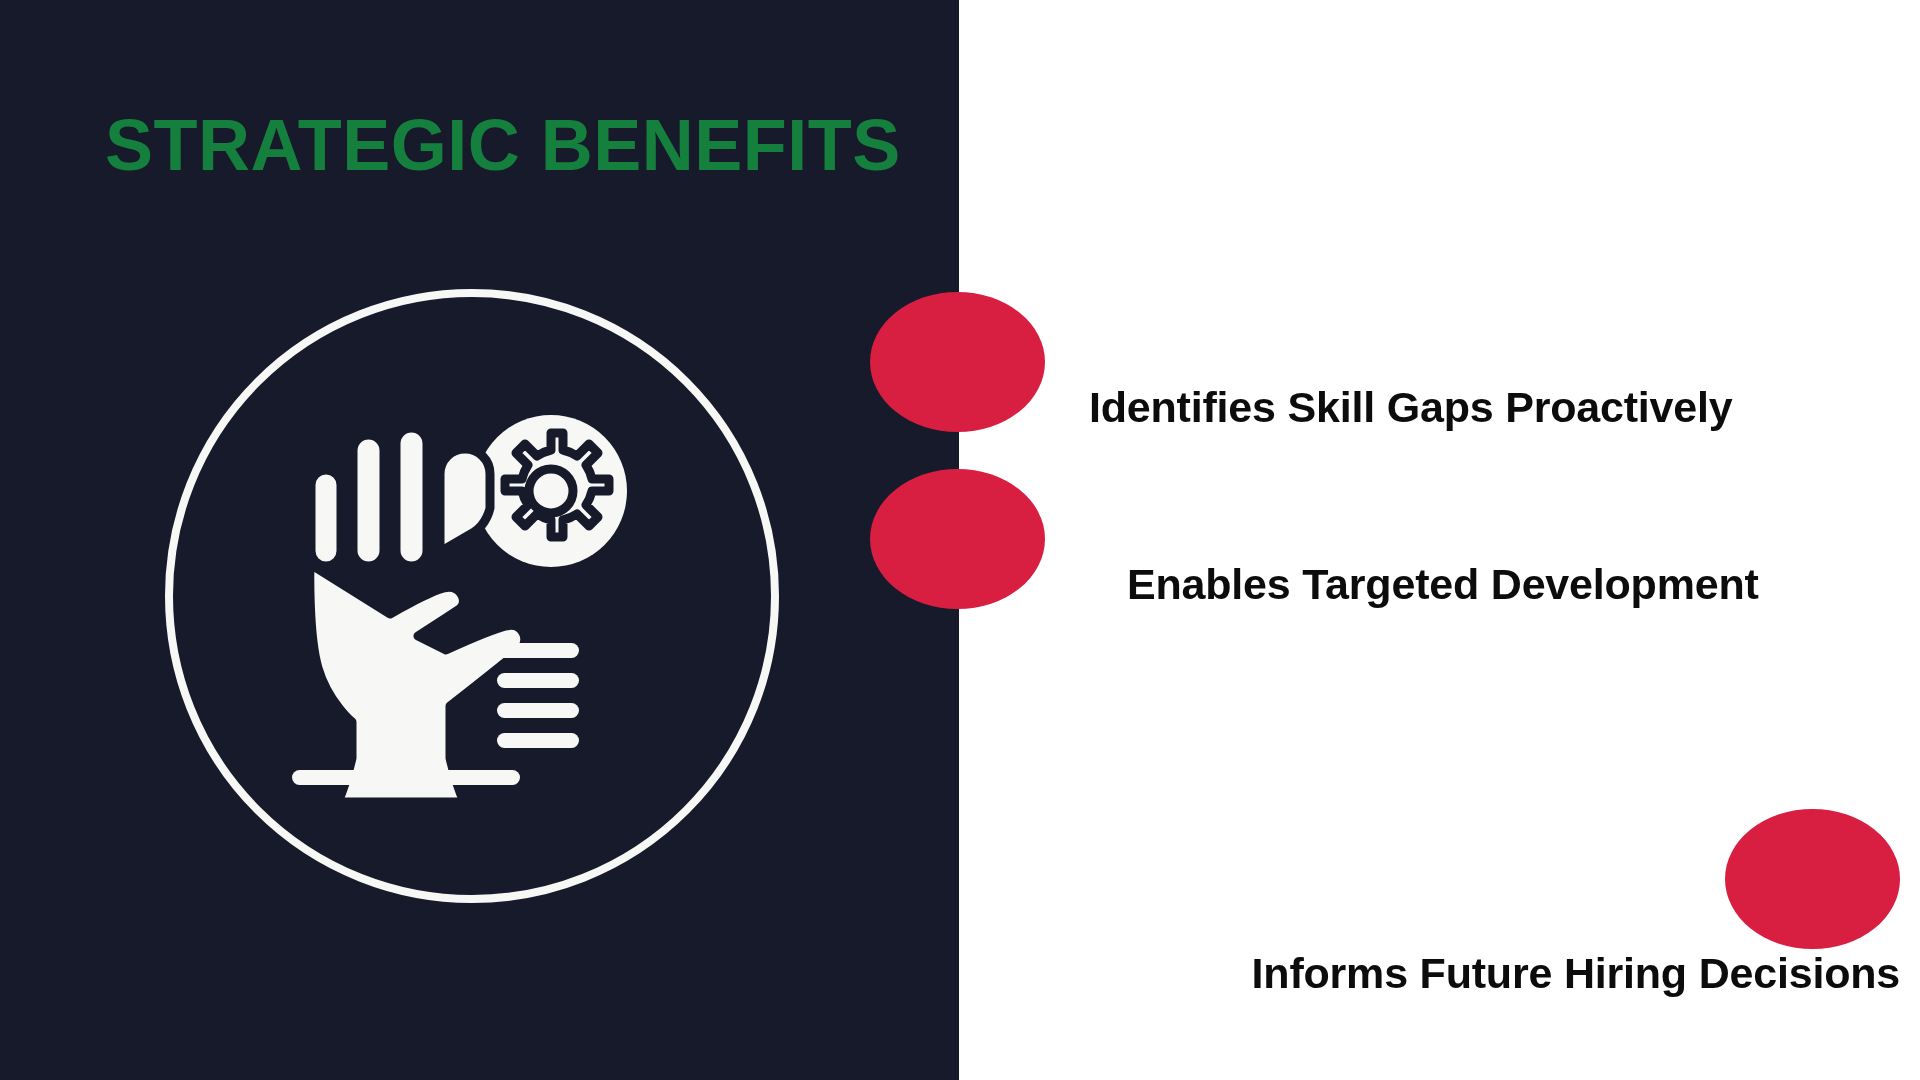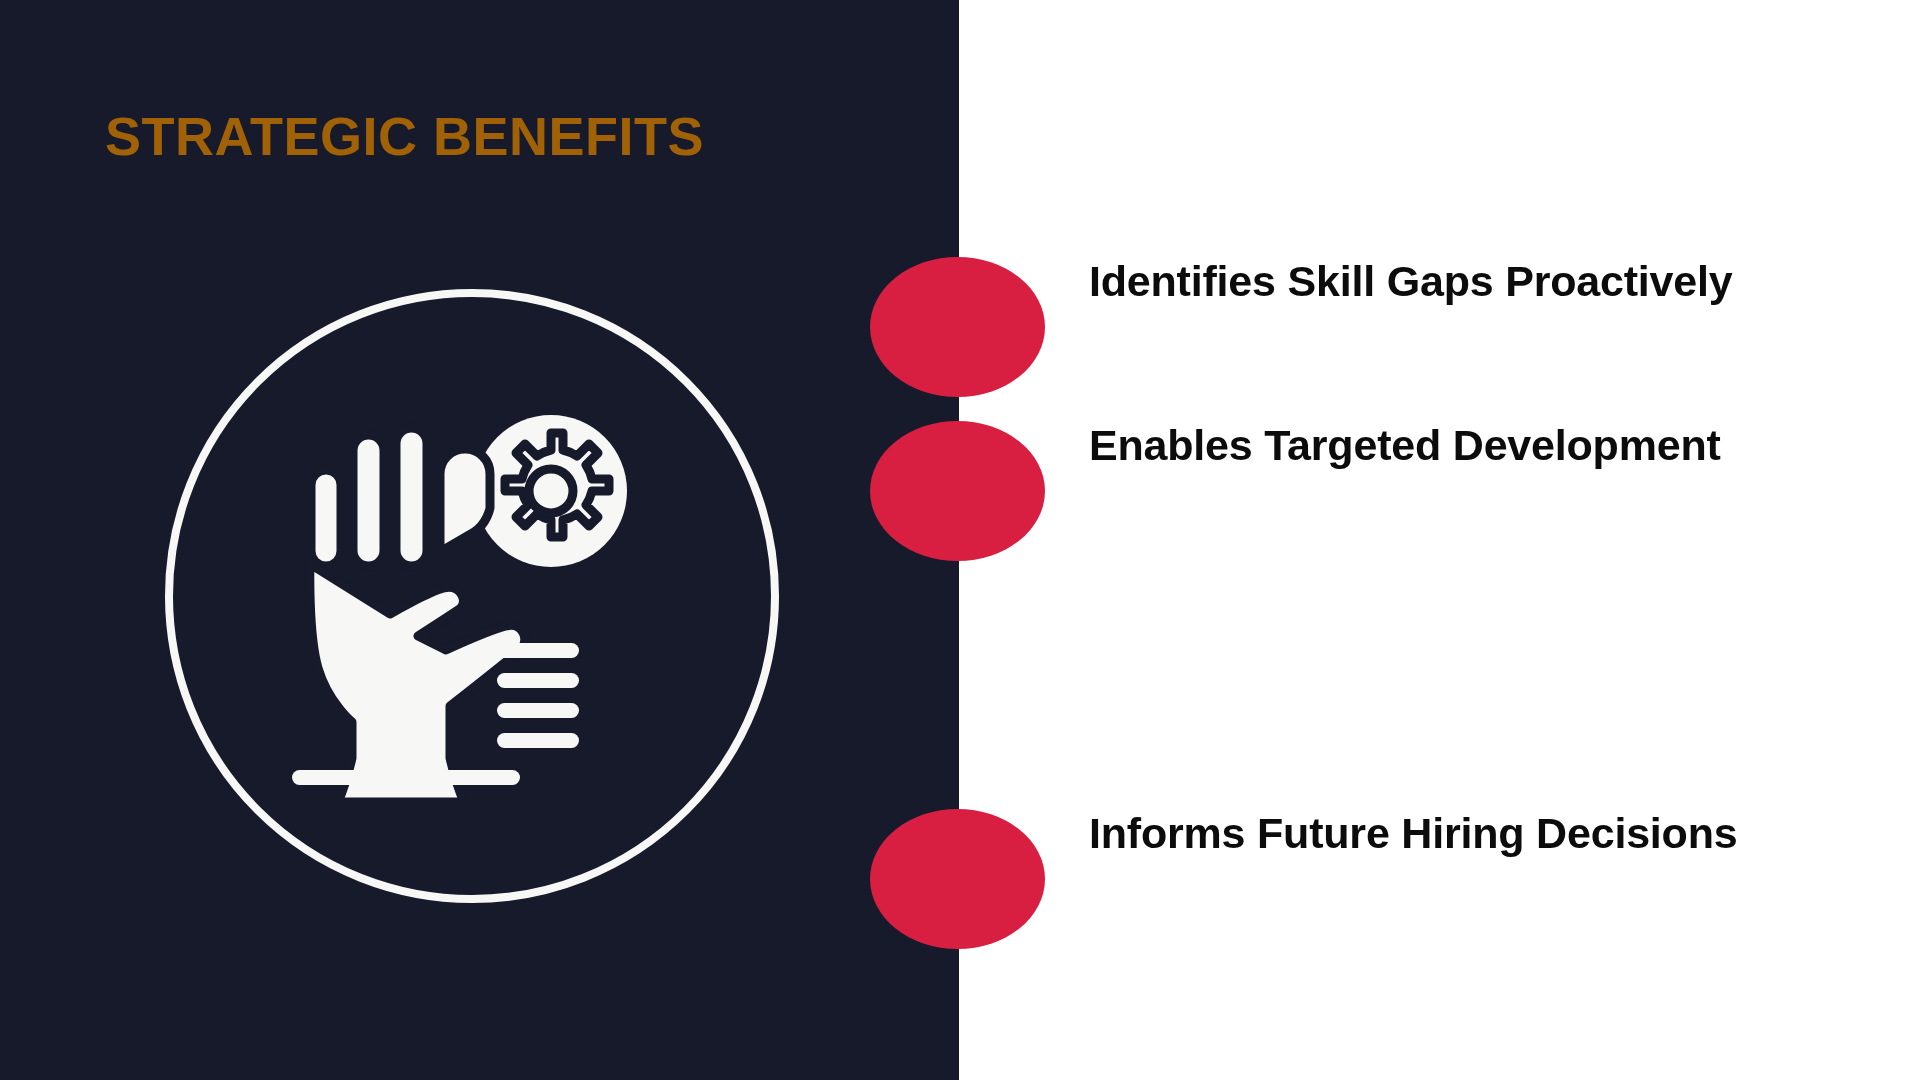--- a/index.html
+++ b/index.html
@@ -31,23 +31,23 @@
     height: 1080px;
     background: #161A2A;
   }
 
   
   #slide-title {
     position: absolute;
     left: 105px;
     top: 108px;
     width: 820px;
-    color: #a16207;
+    color: #15803d;
     font-family: "Liberation Sans", sans-serif;
-    font-size: 54px;
+    font-size: 72px;
     font-weight: 700;
     letter-spacing: 0.5px;
     line-height: 1.05;
     white-space: nowrap;
     -webkit-font-smoothing: antialiased;
   }
 
   
   #icon-badge {
     position: absolute;
@@ -70,26 +70,26 @@
     width: 1920px;
     height: 1080px;
   }
 
   .benefit-row {
     position: absolute;
     left: 870px;
     width: 1030px;
     height: 175px;
     display: flex;
-    align-items: flex-start;
+    align-items: flex-end;
   }
   .benefit-row.row-0 { top: 257px; }
-  .benefit-row.row-1 { top: 421px; }
+  .benefit-row.row-1 { top: 434px; gap: 38px; }
   .benefit-row.row-2 { top: 625px; }
-  .benefit-row.row-3 { top: 809px; }
+  .benefit-row.row-3 { top: 809px; flex-direction: column; }
 
   .bullet-dot {
     flex: 0 0 auto;
     width: 175px;
     height: 140px;
     border-radius: 50%;
     background: #D81E41;
   }
 
   .benefit-label {

